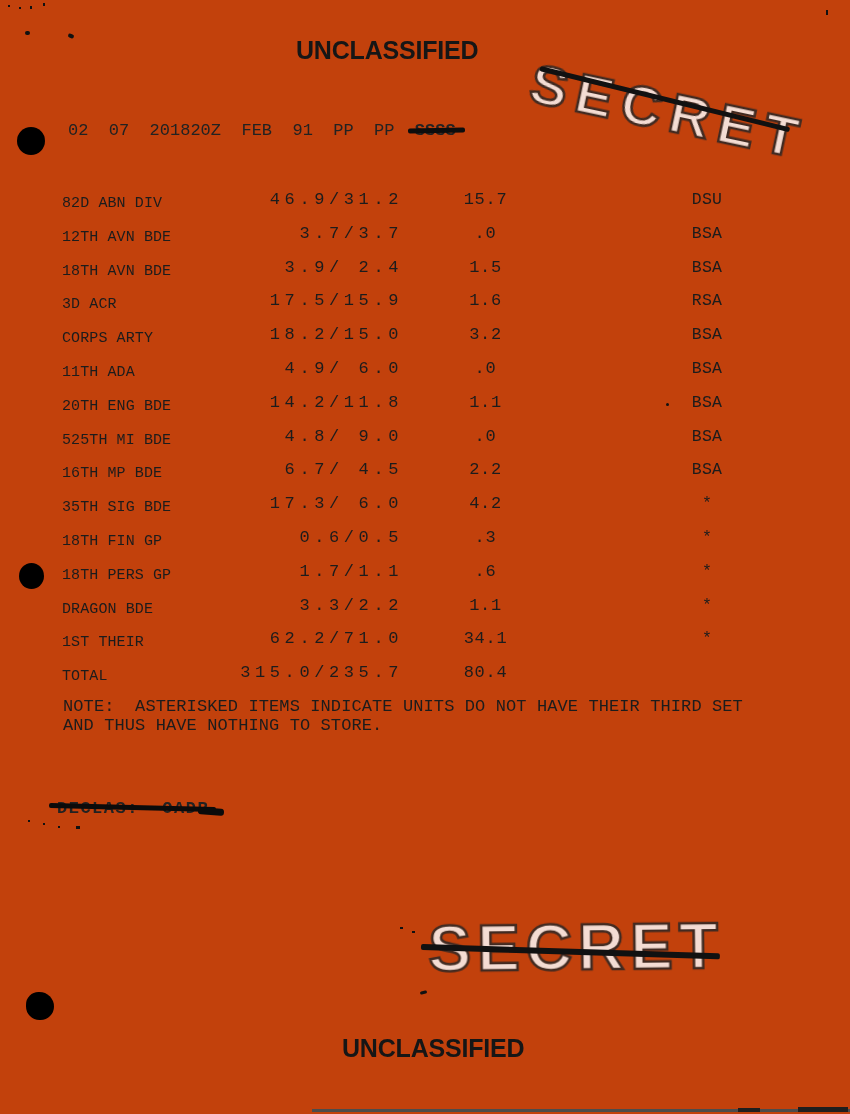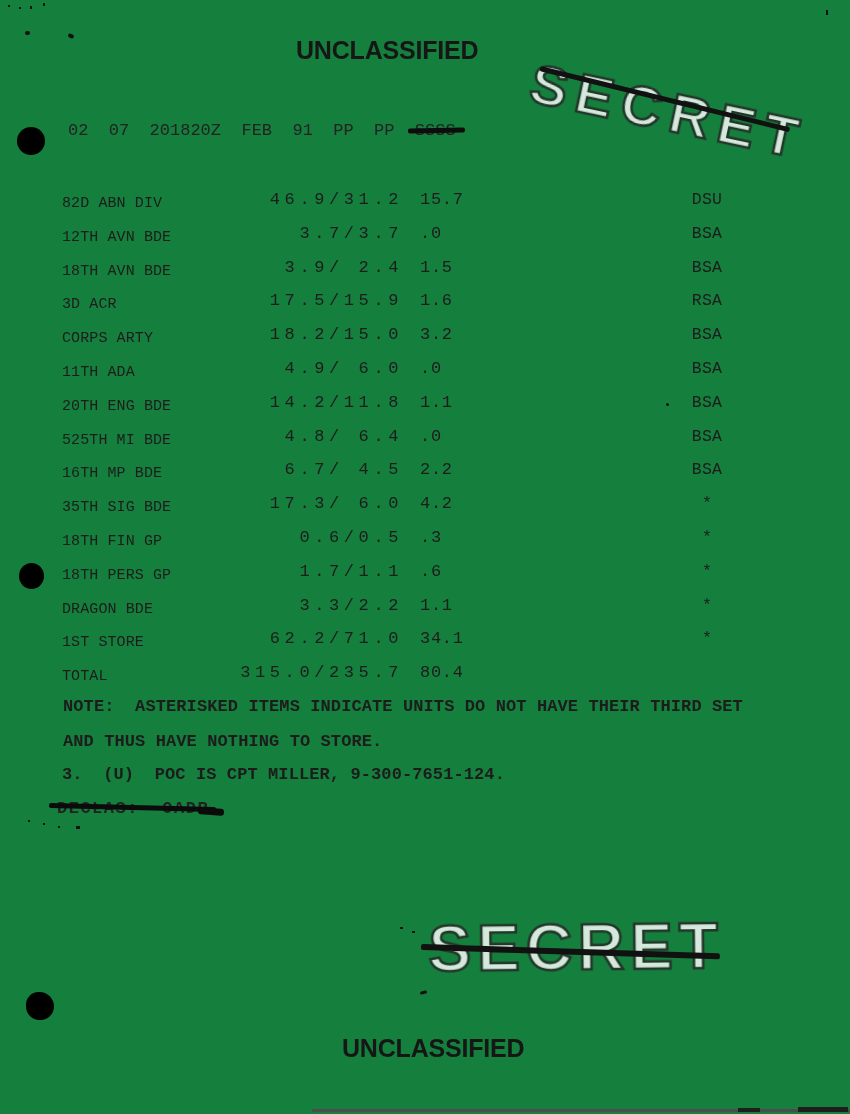--- a/index.html
+++ b/index.html
@@ -1,54 +1,54 @@
 <!DOCTYPE html>
 <html><head>
 <meta charset="utf-8">
 <style>
   * { margin:0; padding:0; box-sizing:border-box; }
   html,body { background:#fff; }
   .page {
     position:relative;
     width:850px;
     height:1114px;
-    background:#15803d;
+    background:#c2410c;
     overflow:hidden;
     font-family:"Liberation Mono","DejaVu Sans Mono",monospace;
     color:#1c1c1c;
   }
   .t { white-space:pre; position:absolute; line-height:20px; }
 
   
   .banner {
     position:absolute;
     font-family:"Liberation Sans","DejaVu Sans",sans-serif;
     font-weight:bold;
     font-size:25px;
     letter-spacing:-0.2px;
     color:#161616;
   }
 
   
   .dtg { left:68px; top:121px; font-size:17px; color:#222; }
-  .struck { position:relative; font-weight:normal; }
+  .struck { position:relative; font-weight:bold; }
   .struck::after {
     content:""; position:absolute; left:-7px; right:-9px; top:7px;
     height:4.5px; background:#0d0d0d; border-radius:2px;
     transform:rotate(-1deg);
   }
 
   
   .trow { position:absolute; left:0; width:850px; height:20px; }
   .c-unit { position:absolute; left:62px; top:5px; font-size:15px; letter-spacing:0.1px; white-space:pre; }
   .c-num1 { position:absolute; left:218px; width:185px; text-align:right; font-size:17px; letter-spacing:4.6px; white-space:pre; }
-  .c-num2 { position:absolute; left:420px; width:131px; text-align:left; font-size:17px; letter-spacing:0.7px; white-space:pre; }
+  .c-num2 { position:absolute; left:420px; width:131px; text-align:center; font-size:17px; letter-spacing:0.7px; white-space:pre; }
   .c-loc  { position:absolute; left:684px; width:46px; text-align:center; font-size:16.5px; letter-spacing:0.3px; white-space:pre; }
 
-  .body-line { font-size:17px; letter-spacing:0.1px; color:#1c1c1c;font-weight:bold; }
+  .body-line { font-size:17px; letter-spacing:0.1px; color:#1c1c1c; }
 
   
   .declas-text { left:57px; top:799px; font-size:17px; font-weight:bold; letter-spacing:1.5px; color:#222; }
   .declas-bar {
     position:absolute; left:49px; top:805px; width:167px; height:5px;
     background:#0b0b0b; transform:rotate(1.4deg); border-radius:2px;
   }
   .declas-tail {
     position:absolute; left:198px; top:808px; width:26px; height:7px;
     background:#0b0b0b; transform:rotate(4deg); border-radius:3px;
@@ -153,21 +153,21 @@
         <span class="c-loc">BSA</span>
       </div>
     <div class="trow" style="top:393px">
         <span class="c-unit">20TH ENG BDE</span>
         <span class="c-num1">14.2/11.8</span>
         <span class="c-num2">1.1</span>
         <span class="c-loc">BSA</span>
       </div>
     <div class="trow" style="top:427px">
         <span class="c-unit">525TH MI BDE</span>
-        <span class="c-num1">4.8/ 6.4</span>
+        <span class="c-num1">4.8/ 9.0</span>
         <span class="c-num2">.0</span>
         <span class="c-loc">BSA</span>
       </div>
     <div class="trow" style="top:460px">
         <span class="c-unit">16TH MP BDE</span>
         <span class="c-num1">6.7/ 4.5</span>
         <span class="c-num2">2.2</span>
         <span class="c-loc">BSA</span>
       </div>
     <div class="trow" style="top:494px">
@@ -188,38 +188,37 @@
         <span class="c-num2">.6</span>
         <span class="c-loc">*</span>
       </div>
     <div class="trow" style="top:596px">
         <span class="c-unit">DRAGON BDE</span>
         <span class="c-num1">3.3/2.2</span>
         <span class="c-num2">1.1</span>
         <span class="c-loc">*</span>
       </div>
     <div class="trow" style="top:629px">
-        <span class="c-unit">1ST STORE</span>
+        <span class="c-unit">1ST THEIR</span>
         <span class="c-num1">62.2/71.0</span>
         <span class="c-num2">34.1</span>
         <span class="c-loc">*</span>
       </div>
     <div class="trow" style="top:663px">
         <span class="c-unit">TOTAL</span>
         <span class="c-num1">315.0/235.7</span>
         <span class="c-num2">80.4</span>
         <span class="c-loc"></span>
       </div>
   </div>
 
   <div class="speck" style="left:666px;top:403px;width:3px;height:3px;border-radius:50%;"></div>
 
   <div class="t body-line" style="left:63px;top:697px;">NOTE:  ASTERISKED ITEMS INDICATE UNITS DO NOT HAVE THEIR THIRD SET</div>
-  <div class="t body-line" style="left:63px;top:732px;">AND THUS HAVE NOTHING TO STORE.</div>
-  <div class="t body-line" style="left:62px;top:765px;">3.  (U)  POC IS CPT MILLER, 9-300-7651-124.</div>
+  <div class="t body-line" style="left:63px;top:716px;">AND THUS HAVE NOTHING TO STORE.</div>
 
   <div class="t declas-text">DECLAS:  OADR</div>
   <div class="declas-bar"></div>
   <div class="declas-tail"></div>
 
   <div class="speck" style="left:28px;top:820px;width:2px;height:2px;"></div>
   <div class="speck" style="left:43px;top:823px;width:2px;height:2px;"></div>
   <div class="speck" style="left:58px;top:826px;width:2px;height:2px;"></div>
   <div class="speck" style="left:76px;top:826px;width:4px;height:3px;"></div>
 

